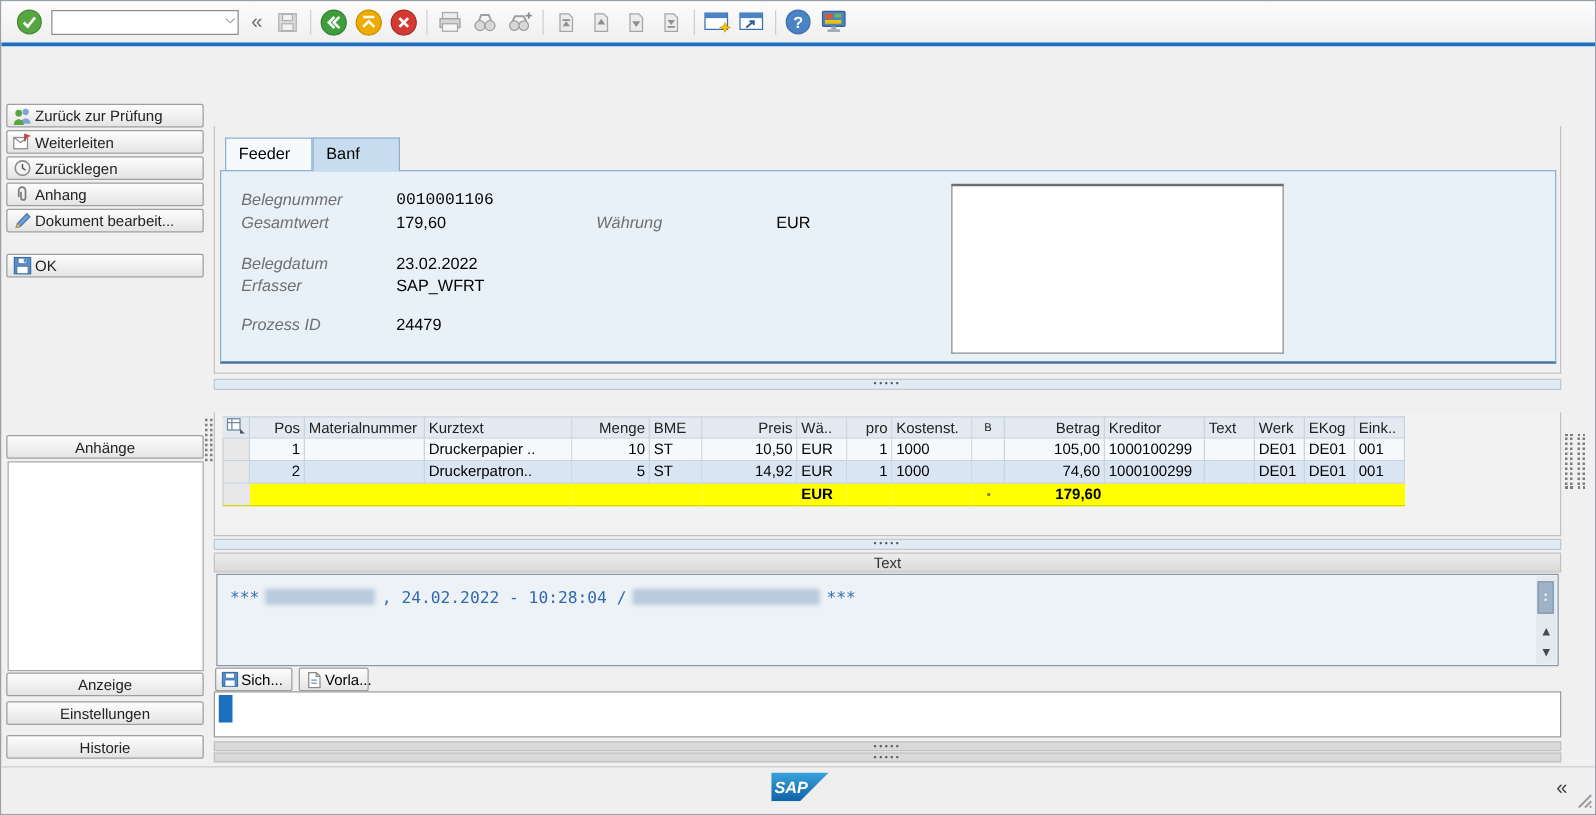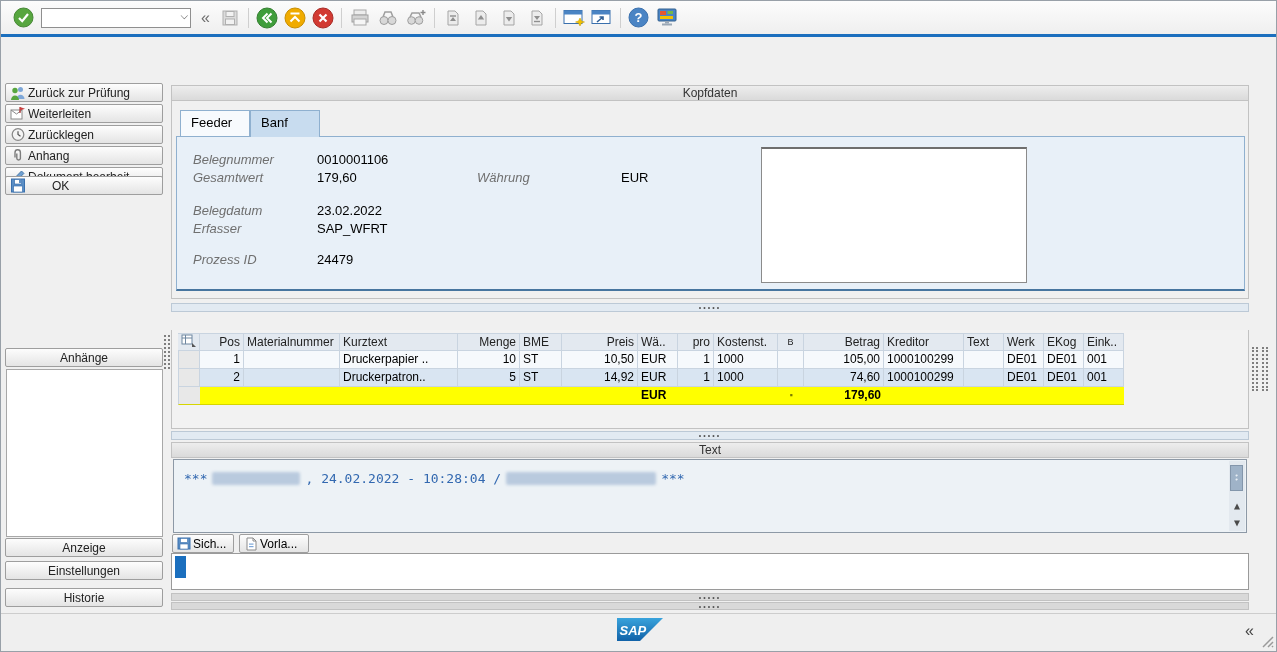--- a/index.html
+++ b/index.html
@@ -260,21 +260,21 @@
   </div>
   <div class="sbtn" style="top:166px;text-align:center;">
     <span class="ic">
         <svg width="16" height="15">
           <path d="M3 13l.9-3.2L11.5 2l2.4 2.4-7.6 7.8z" fill="#6f9fd0" stroke="#4a7aab"></path>
           <path d="M3 13l3.1-.8-2.2-2.3z" fill="#e8c77a" stroke="#b59544" stroke-width="0.6"></path>
         </svg>
       </span>
     <span>Dokument bearbeit...</span>
   </div>
-  <div class="sbtn" style="top:175px;gap:24px;">
+  <div class="sbtn" style="top:202px;">
     <span class="ic">
         <svg width="16" height="15">
           <rect x="1.5" y="1" width="13" height="13" fill="#5b8fc6" stroke="#3a70ad"></rect>
           <rect x="4.5" y="1.5" width="7" height="4.5" fill="#fff" stroke="#3a70ad" stroke-width="0.7"></rect>
           <rect x="9" y="2" width="2" height="3" fill="#5b8fc6"></rect>
           <rect x="3.5" y="8" width="9" height="6" fill="#fff" stroke="#3a70ad" stroke-width="0.7"></rect>
         </svg>
       </span>
     <span>OK</span>
   </div>
@@ -290,33 +290,30 @@
     <span>Einstellungen</span>
   </div>
   <div class="sbtn center" style="top:587px;">
     <span>Historie</span>
   </div>
 
   <div class="vgrip" style="left:163px;top:334px;height:34px;"></div>
   <div class="vgrip" style="left:1251px;top:346px;height:44px;"></div>
   <div class="vgrip" style="left:1261px;top:346px;height:44px;"></div>
 
-  <div class="phead" style="top:84px;">
-    <span>Kopfdaten</span>
-  </div>
   <div class="kbody">
     <div class="tab inactive" style="left:8px;width:70px;">
       <span>Feeder</span>
     </div>
     <div class="tab active" style="left:78px;width:70px;">
       <span>Banf</span>
     </div>
     <div class="tabcontent">
       <span class="flabel" style="left:16px;top:15px;">Belegnummer</span>
-      <span class="fvalue" style="left:140px;top:15px;">0010001106</span>
+      <span class="fvalue" style="left:140px;top:15px;font-family:Liberation Mono, monospace;">0010001106</span>
       <span class="flabel" style="left:16px;top:33px;">Gesamtwert</span>
       <span class="fvalue" style="left:140px;top:33px;">179,60</span>
       <span class="flabel" style="left:300px;top:33px;">Währung</span>
       <span class="fvalue" style="left:444px;top:33px;">EUR</span>
       <span class="flabel" style="left:16px;top:66px;">Belegdatum</span>
       <span class="fvalue" style="left:140px;top:66px;">23.02.2022</span>
       <span class="flabel" style="left:16px;top:84px;">Erfasser</span>
       <span class="fvalue" style="left:140px;top:84px;">SAP_WFRT</span>
       <span class="flabel" style="left:16px;top:115px;">Prozess ID</span>
       <span class="fvalue" style="left:140px;top:115px;">24479</span>
@@ -427,21 +424,21 @@
   <div class="smallbtn" style="left:171px;top:533px;width:62px;">
     <span class="ic">
         <svg width="14" height="13">
           <rect x="1" y="1" width="12" height="11" fill="#5b8fc6" stroke="#3a70ad"></rect>
           <rect x="3.5" y="1.5" width="7" height="4" fill="#fff" stroke="#3a70ad" stroke-width="0.6"></rect>
           <rect x="3" y="7" width="8" height="5" fill="#fff" stroke="#3a70ad" stroke-width="0.6"></rect>
         </svg>
       </span>
     <span>Sich...</span>
   </div>
-  <div class="smallbtn" style="left:238px;top:533px;width:70px;">
+  <div class="smallbtn" style="left:238px;top:533px;width:56px;">
     <span class="ic">
         <svg width="14" height="14">
           <path d="M3 1h6l3 3v9H3z" fill="#fff" stroke="#8a8a8a"></path>
           <path d="M9 1v3h3" fill="none" stroke="#8a8a8a"></path>
           <rect x="5" y="6.5" width="4.5" height="1.2" fill="#7ea7d8"></rect>
           <rect x="5" y="9" width="4.5" height="1.2" fill="#7ea7d8"></rect>
         </svg>
       </span>
     <span>Vorla...</span>
   </div>

